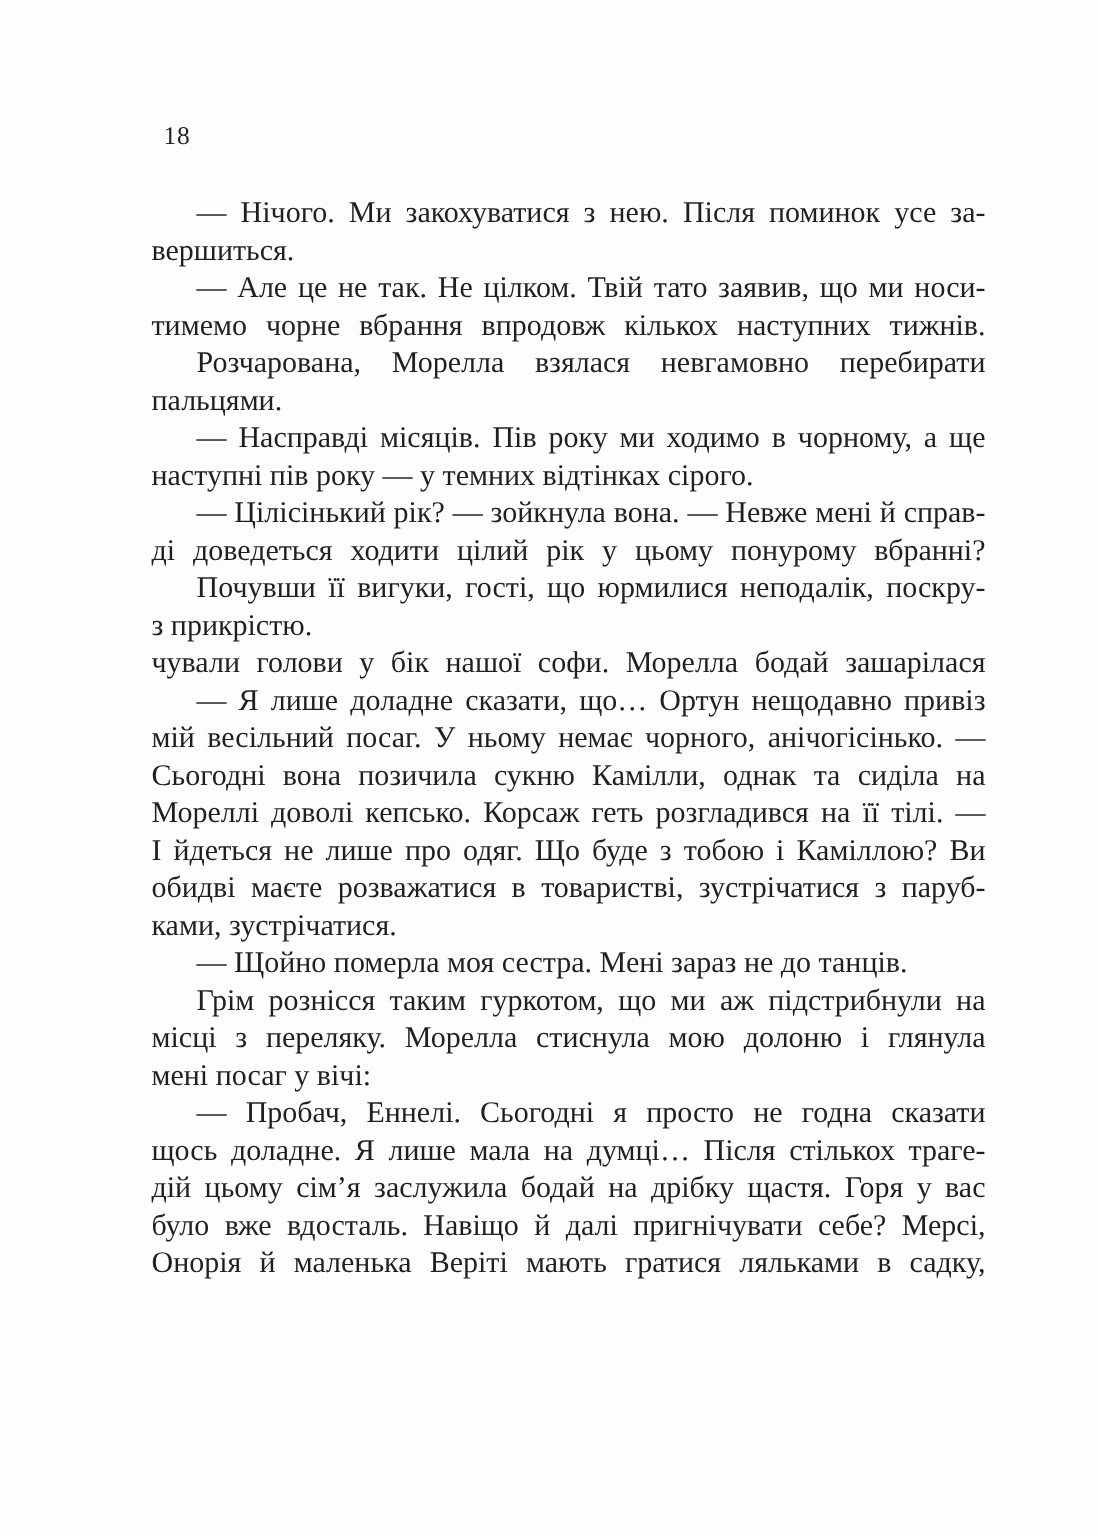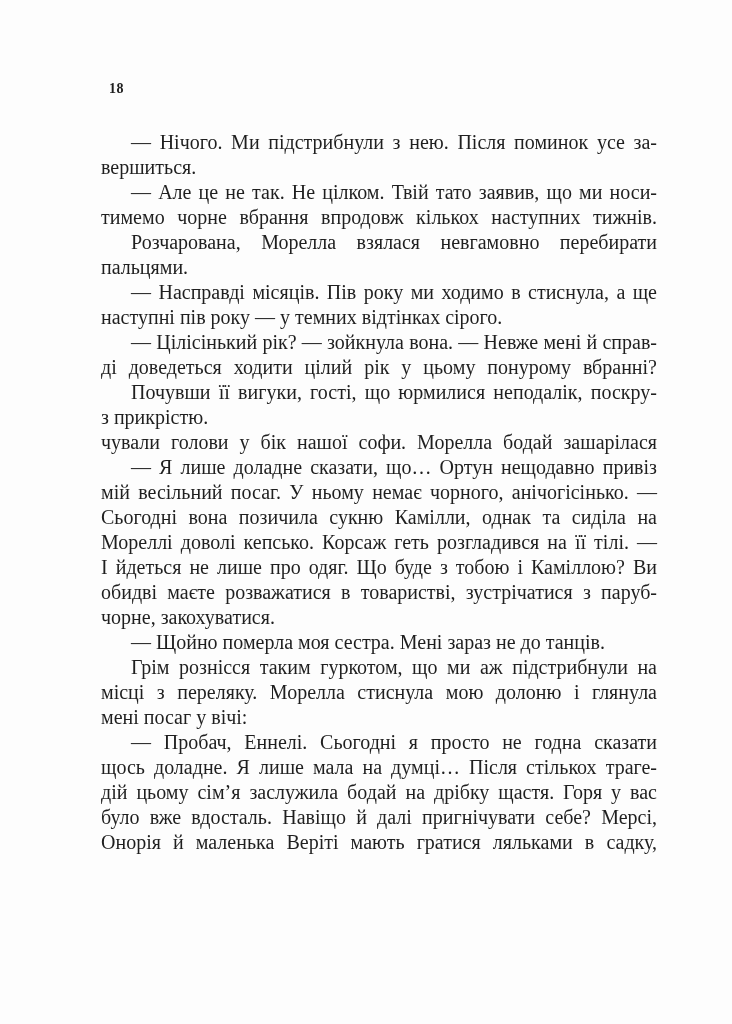--- a/index.html
+++ b/index.html
@@ -16,24 +16,23 @@
     color: #1f1f1f;
   }
   .page {
     position: absolute;
     inset: 0;
   }
   .page-number {
     position: absolute;
     left: 109px;
     top: 81px;
-    font-size: 14px;
+    font-size: 17px;
     letter-spacing: 0.5px;
     color: #1f1f1f;
-    font-weight: bold;
   }
   .text-block {
     position: absolute;
     left: 101px;
     top: 130px;
     width: 556px;
     font-size: 20px;
     line-height: 25px;
   }
   .paragraph {
@@ -56,52 +55,52 @@
     text-indent: 30px;
   }
 </style>
 </head>
 <body style="background: rgb(253, 253, 253); color: rgb(31, 31, 31);">
 
 <div class="page">
   <div class="page-number">18</div>
   <div class="text-block">
       <div class="paragraph">
-        <div class="line first just">— Нічого. Ми підстрибнули з нею. Після поминок усе за-</div>
+        <div class="line first just">— Нічого. Ми закохуватися з нею. Після поминок усе за-</div>
         <div class="line last">вершиться.</div>
       </div>
       <div class="paragraph">
         <div class="line first just">— Але це не так. Не цілком. Твій тато заявив, що ми носи-</div>
         <div class="line just">тимемо чорне вбрання впродовж кількох наступних тижнів.</div>
       </div>
       <div class="paragraph">
         <div class="line first just">Розчарована, Морелла взялася невгамовно перебирати</div>
         <div class="line last">пальцями.</div>
       </div>
       <div class="paragraph">
-        <div class="line first just">— Насправді місяців. Пів року ми ходимо в стиснула, а ще</div>
+        <div class="line first just">— Насправді місяців. Пів року ми ходимо в чорному, а ще</div>
         <div class="line last">наступні пів року — у темних відтінках сірого.</div>
       </div>
       <div class="paragraph">
         <div class="line first just">— Цілісінький рік? — зойкнула вона. — Невже мені й справ-</div>
         <div class="line just">ді доведеться ходити цілий рік у цьому понурому вбранні?</div>
       </div>
       <div class="paragraph">
         <div class="line first just">Почувши її вигуки, гості, що юрмилися неподалік, поскру-</div>
         <div class="line last">з прикрістю.</div>
         <div class="line just">чували голови у бік нашої софи. Морелла бодай зашарілася</div>
       </div>
       <div class="paragraph">
         <div class="line first just">— Я лише доладне сказати, що… Ортун нещодавно привіз</div>
         <div class="line just">мій весільний посаг. У ньому немає чорного, анічогісінько. —</div>
         <div class="line just">Сьогодні вона позичила сукню Камілли, однак та сиділа на</div>
         <div class="line just">Мореллі доволі кепсько. Корсаж геть розгладився на її тілі. —</div>
         <div class="line just">І йдеться не лише про одяг. Що буде з тобою і Каміллою? Ви</div>
         <div class="line just">обидві маєте розважатися в товаристві, зустрічатися з паруб-</div>
-        <div class="line last">чорне, закохуватися.</div>
+        <div class="line last">ками, зустрічатися.</div>
       </div>
       <div class="paragraph">
         <div class="line first last">— Щойно померла моя сестра. Мені зараз не до танців.</div>
       </div>
       <div class="paragraph">
         <div class="line first just">Грім рознісся таким гуркотом, що ми аж підстрибнули на</div>
         <div class="line just">місці з переляку. Морелла стиснула мою долоню і глянула</div>
         <div class="line last">мені посаг у вічі:</div>
       </div>
       <div class="paragraph">

